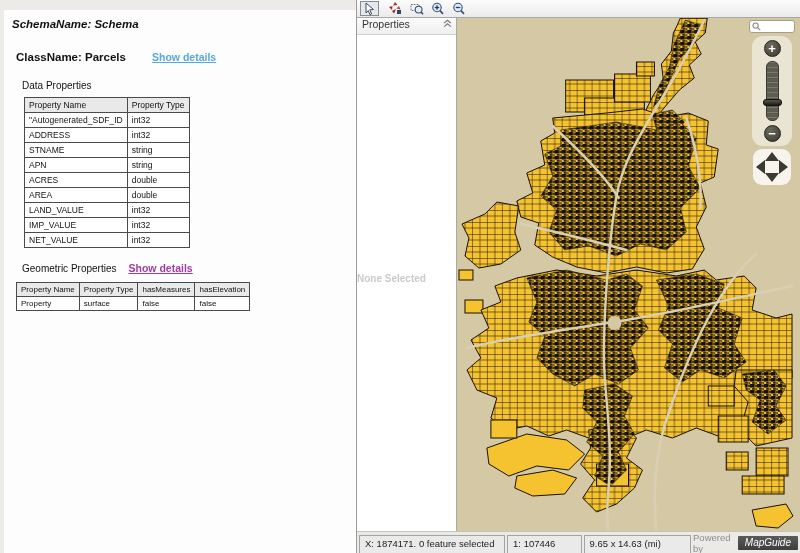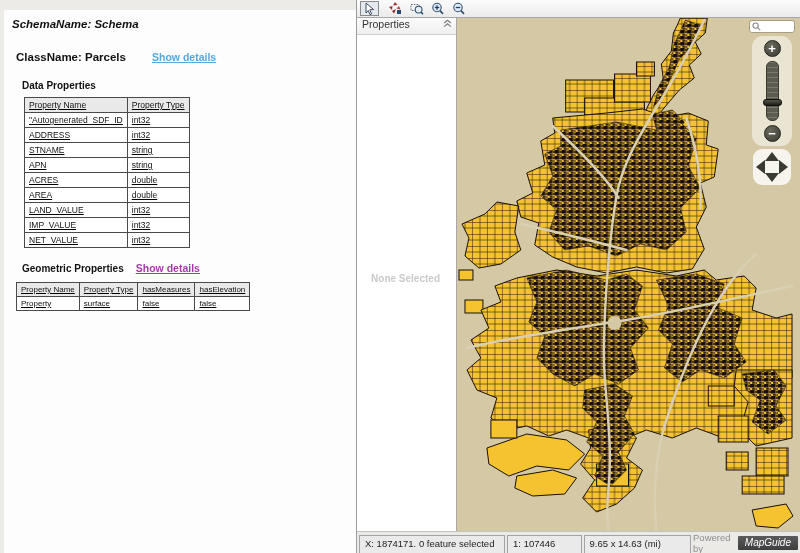--- a/index.html
+++ b/index.html
@@ -17,23 +17,23 @@
     position:absolute;left:0;top:0;width:356px;height:553px;
     background:#fdfdfd;border-top:10px solid #ecebe8;border-left:4px solid #ecebe8;
     padding:4px 0 0 6px;
   }
   .schema-title{font-size:11.5px;font-weight:bold;color:#111;margin:4px 0 0 2px;font-style:italic;}
   .class-row{margin:17px 0 0 6px;}
   .class-title{font-size:11.5px;font-weight:bold;color:#111;}
   .link{font-size:10.5px;font-weight:bold;text-decoration:underline;margin-left:26px;}
   .link.blue{color:#55a9dd;}
   .link.purple{color:#a23ca5;margin-left:12px;}
-  .sec-title{font-size:10px;font-weight:bold;color:#111;}
+  .sec-title{font-size:10px;font-weight:normal;color:#111;}
   .t1{display:block;margin:15px 0 0 12px;}
-  .props-table{border-collapse:collapse;margin:6px 0 0 14px;background:#fff;text-decoration:underline;}
+  .props-table{border-collapse:collapse;margin:6px 0 0 14px;background:#fff;}
   .props-table th,.props-table td{
     border:1px solid #4a4a4a;font-size:8.5px;font-weight:normal;color:#111;
     padding:2px 4px;text-align:left;white-space:nowrap;height:13px;
   }
   .props-table th{background:#e9e9e9;}
   .props-table.data td:first-child,.props-table.data th:first-child{width:96px;}
   .props-table.data td:last-child,.props-table.data th:last-child{width:48px;}
   .geo-row{margin:10px 0 0 12px;}
   .props-table.geo{margin-left:6px;}
   .props-table.geo th,.props-table.geo td{font-size:8px;}
@@ -58,21 +58,21 @@
   .viewer-main{flex:1;display:flex;min-height:0;}
   .props-panel{width:100px;flex:none;background:#fff;border-right:1px solid #a8a8a8;display:flex;flex-direction:column;}
   .props-header{
     height:17px;flex:none;display:flex;align-items:center;justify-content:space-between;
     padding:0 4px 5px 5px;background:linear-gradient(#fbfbfb,#efefef);border-bottom:1px solid #cfcfcf;
   }
   .props-header-title{font-size:10.5px;color:#333;}
   .props-body{flex:1;position:relative;}
   .none-selected{
     position:absolute;left:0;right:16px;top:50%;transform:translateY(-90%);
-    text-align:right;font-size:10px;font-weight:bold;color:#cacaca;
+    text-align:left;font-size:10px;font-weight:bold;color:#cacaca;
   }
 
   .map-area{flex:1;position:relative;background:var(--map-background);overflow:hidden;}
   .map-svg{position:absolute;inset:0;width:100%;height:100%;}
   .map-bg{fill:var(--map-background);}
   .pat-bg{fill:var(--parcel-fill);}
   .pat-grid{fill:none;stroke:var(--parcel-outline);stroke-width:0.55;}
   .pat-dark rect{fill:var(--parcel-outline);}
   .pl{fill:url(#lots);stroke:var(--parcel-outline);stroke-width:1;}
   .py{fill:var(--parcel-fill);stroke:var(--parcel-outline);stroke-width:1;}

